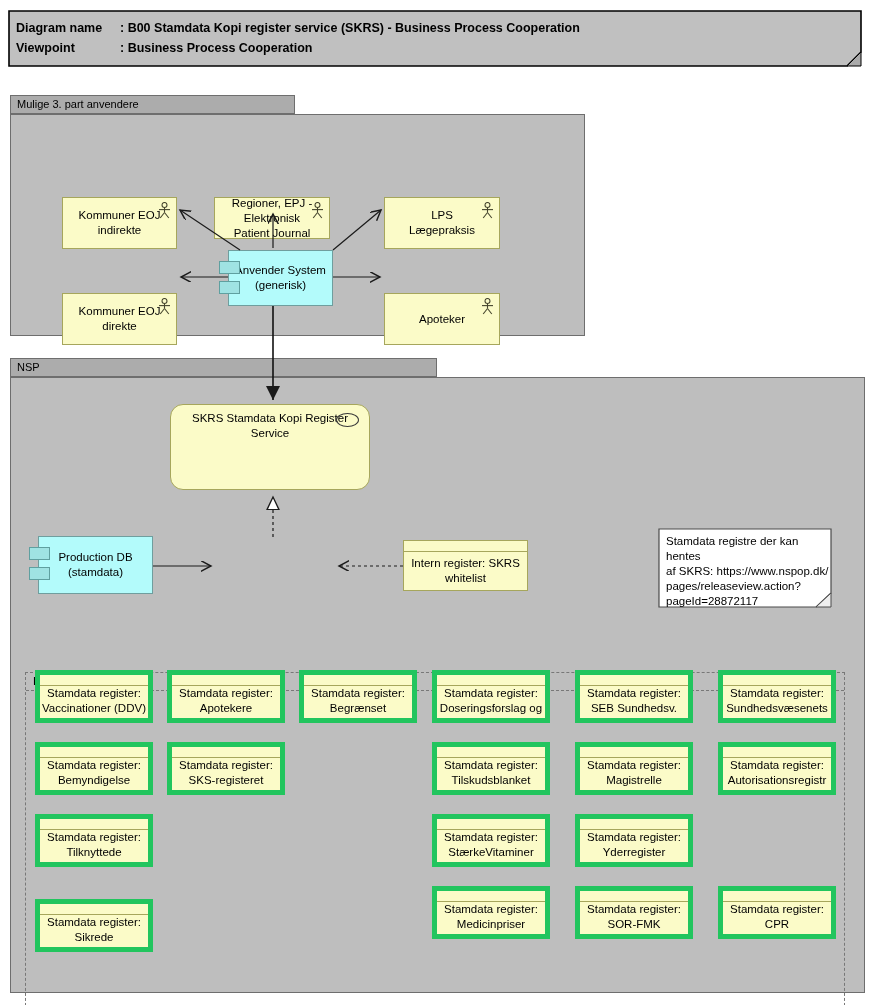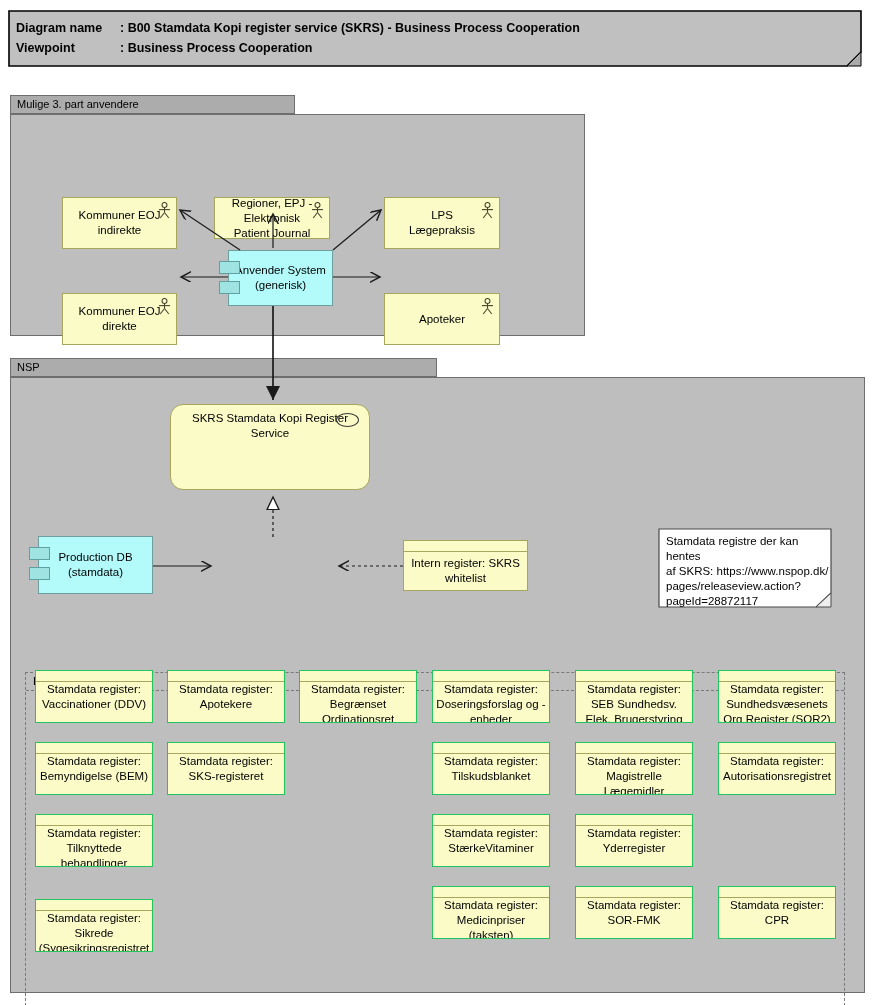--- a/index.html
+++ b/index.html
@@ -39,21 +39,21 @@
   .comp{display:flex;align-items:center;justify-content:center;}
   .comp-tab{position:absolute;left:-10px;width:21px;height:13px;background:#9fe3e3;
             border:1px solid #5fa0a0;box-sizing:border-box;}
 
   .dataobj{padding-top:11px;}
   .dataobj-band{position:absolute;left:0;top:0;width:100%;height:11px;
                 border-bottom:1px solid #a6a65c;box-sizing:border-box;}
   .dataobj-label{display:flex;align-items:center;justify-content:center;height:100%;}
 
   
-  .reg{position:absolute;width:118px;height:53px;background:#fbfbc8;border:1px solid #22c55e;
+  .reg{position:absolute;width:118px;height:53px;background:#fbfbc8;border:5px solid #22c55e;
        box-sizing:border-box;font-size:11.5px;line-height:15px;text-align:center;overflow:hidden;}
   .reg-band{height:10px;border-bottom:1px solid #a6a65c;}
   .reg-line{display:block;overflow-wrap:break-word;padding:0 2px;}
 
   
   .note{position:absolute;left:658px;top:528px;width:175px;height:81px;}
   .note-text{position:absolute;left:8px;top:6px;font-size:11.5px;line-height:15px;text-align:left;}
 
   .overlay{position:absolute;left:0;top:0;pointer-events:none;}
 </style>

